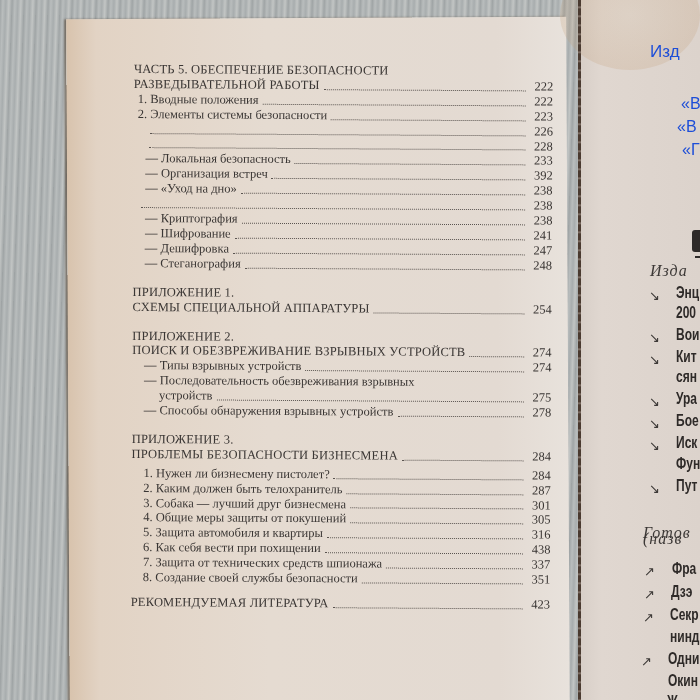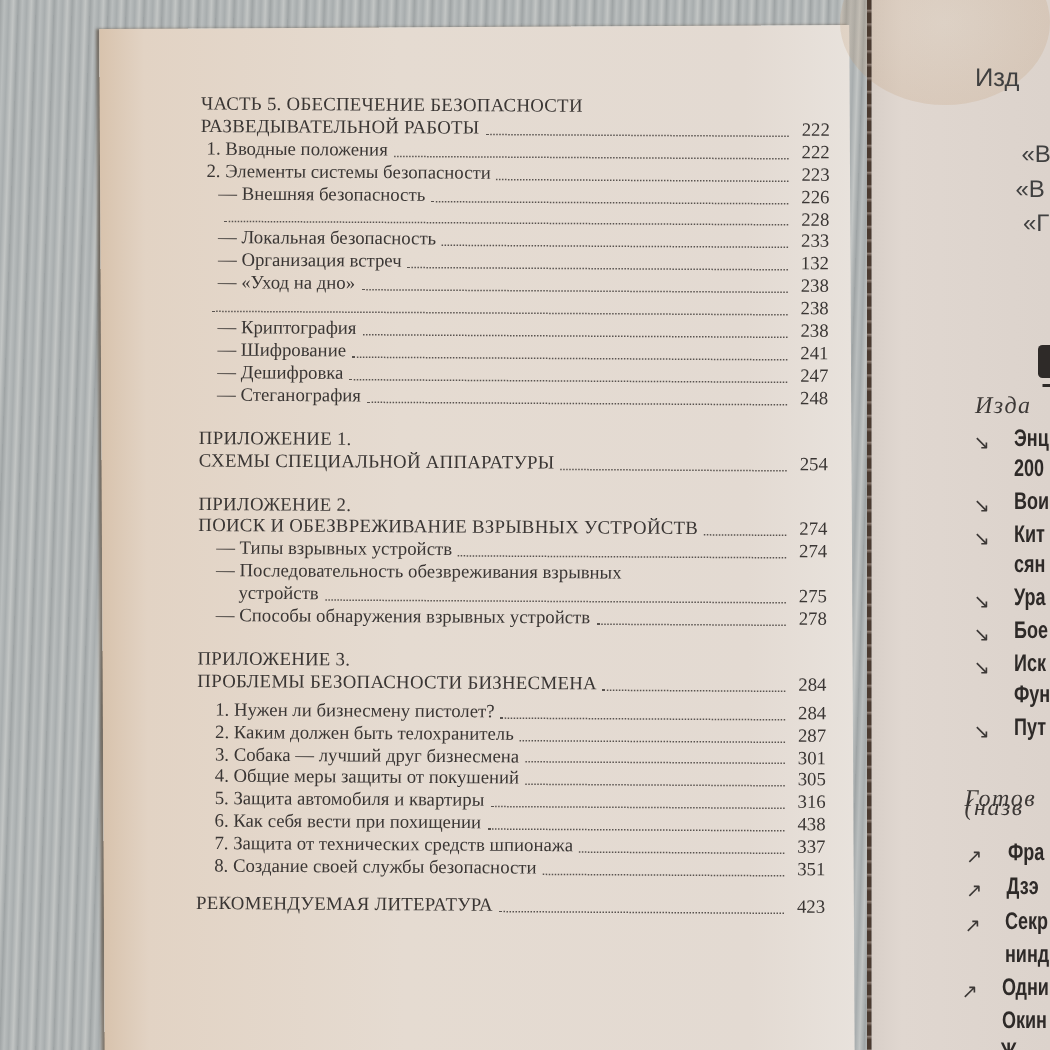--- a/index.html
+++ b/index.html
@@ -36,21 +36,21 @@
   .sec-title { letter-spacing:0.2px; }
   .row { display:flex; align-items:flex-end; white-space:nowrap; }
   .row .t { flex:0 0 auto; }
   .row .dots { flex:1 1 auto; border-bottom:1.5px dotted #5a5450; margin:0 4px 3px 4px; min-width:10px; }
   .row .p { flex:0 0 auto; width:28px; text-align:center; }
   .ind1 { padding-left:4px; }
   .ind2 { padding-left:12px; }
   .ind3 { padding-left:27px; }
   .gap { height:14px; }
   .rp {
-    position:absolute; font-family:"Liberation Sans","DejaVu Sans",sans-serif; color:#404040;
+    position:absolute; font-family:"Liberation Sans","DejaVu Sans",sans-serif; color:#1d4ed8;
   }
   .rp-head { left:650px; top:42px; font-size:17px; }
   .rp-q { font-size:16px; }
   .rp-bar { position:absolute; left:692px; top:230px; width:10px; height:22px; background:#2e2a28; border-radius:3px 0 0 3px; }
   .rp-rule { position:absolute; left:695px; top:256px; width:6px; height:2px; background:#2e2a28; }
   .rp-ital { font-family:"Liberation Serif","DejaVu Serif",serif; font-style:italic; font-size:16px; color:#3c3836; position:absolute; letter-spacing:1px; }
   .rp-item { position:absolute; font-family:"Liberation Sans","DejaVu Sans",sans-serif; font-weight:bold; font-size:16px; color:#2e2a28; transform:scaleX(0.75); transform-origin:left top; }
   .arrow { position:absolute; font-family:"DejaVu Sans",sans-serif; font-size:13px; color:#3c3836; }
 </style>
 </head>
@@ -74,37 +74,36 @@
         <span class="t">1. Вводные положения</span>
         <span class="dots"></span>
         <span class="p">222</span>
       </div>
     <div class="row ind1">
         <span class="t">2. Элементы системы безопасности</span>
         <span class="dots"></span>
         <span class="p">223</span>
       </div>
     <div class="row ind2">
-        <span class="t">— Внешняя безопасность</span>
         <span class="dots"></span>
         <span class="p">226</span>
       </div>
     <div class="row ind2">
         <span class="dots"></span>
         <span class="p">228</span>
       </div>
     <div class="row ind2">
         <span class="t">— Локальная безопасность</span>
         <span class="dots"></span>
         <span class="p">233</span>
       </div>
     <div class="row ind2">
         <span class="t">— Организация встреч</span>
         <span class="dots"></span>
-        <span class="p">132</span>
+        <span class="p">392</span>
       </div>
     <div class="row ind2">
         <span class="t">— «Уход на дно»</span>
         <span class="dots"></span>
         <span class="p">238</span>
       </div>
     <div class="row ind1">
         <span class="dots"></span>
         <span class="p">238</span>
       </div>

